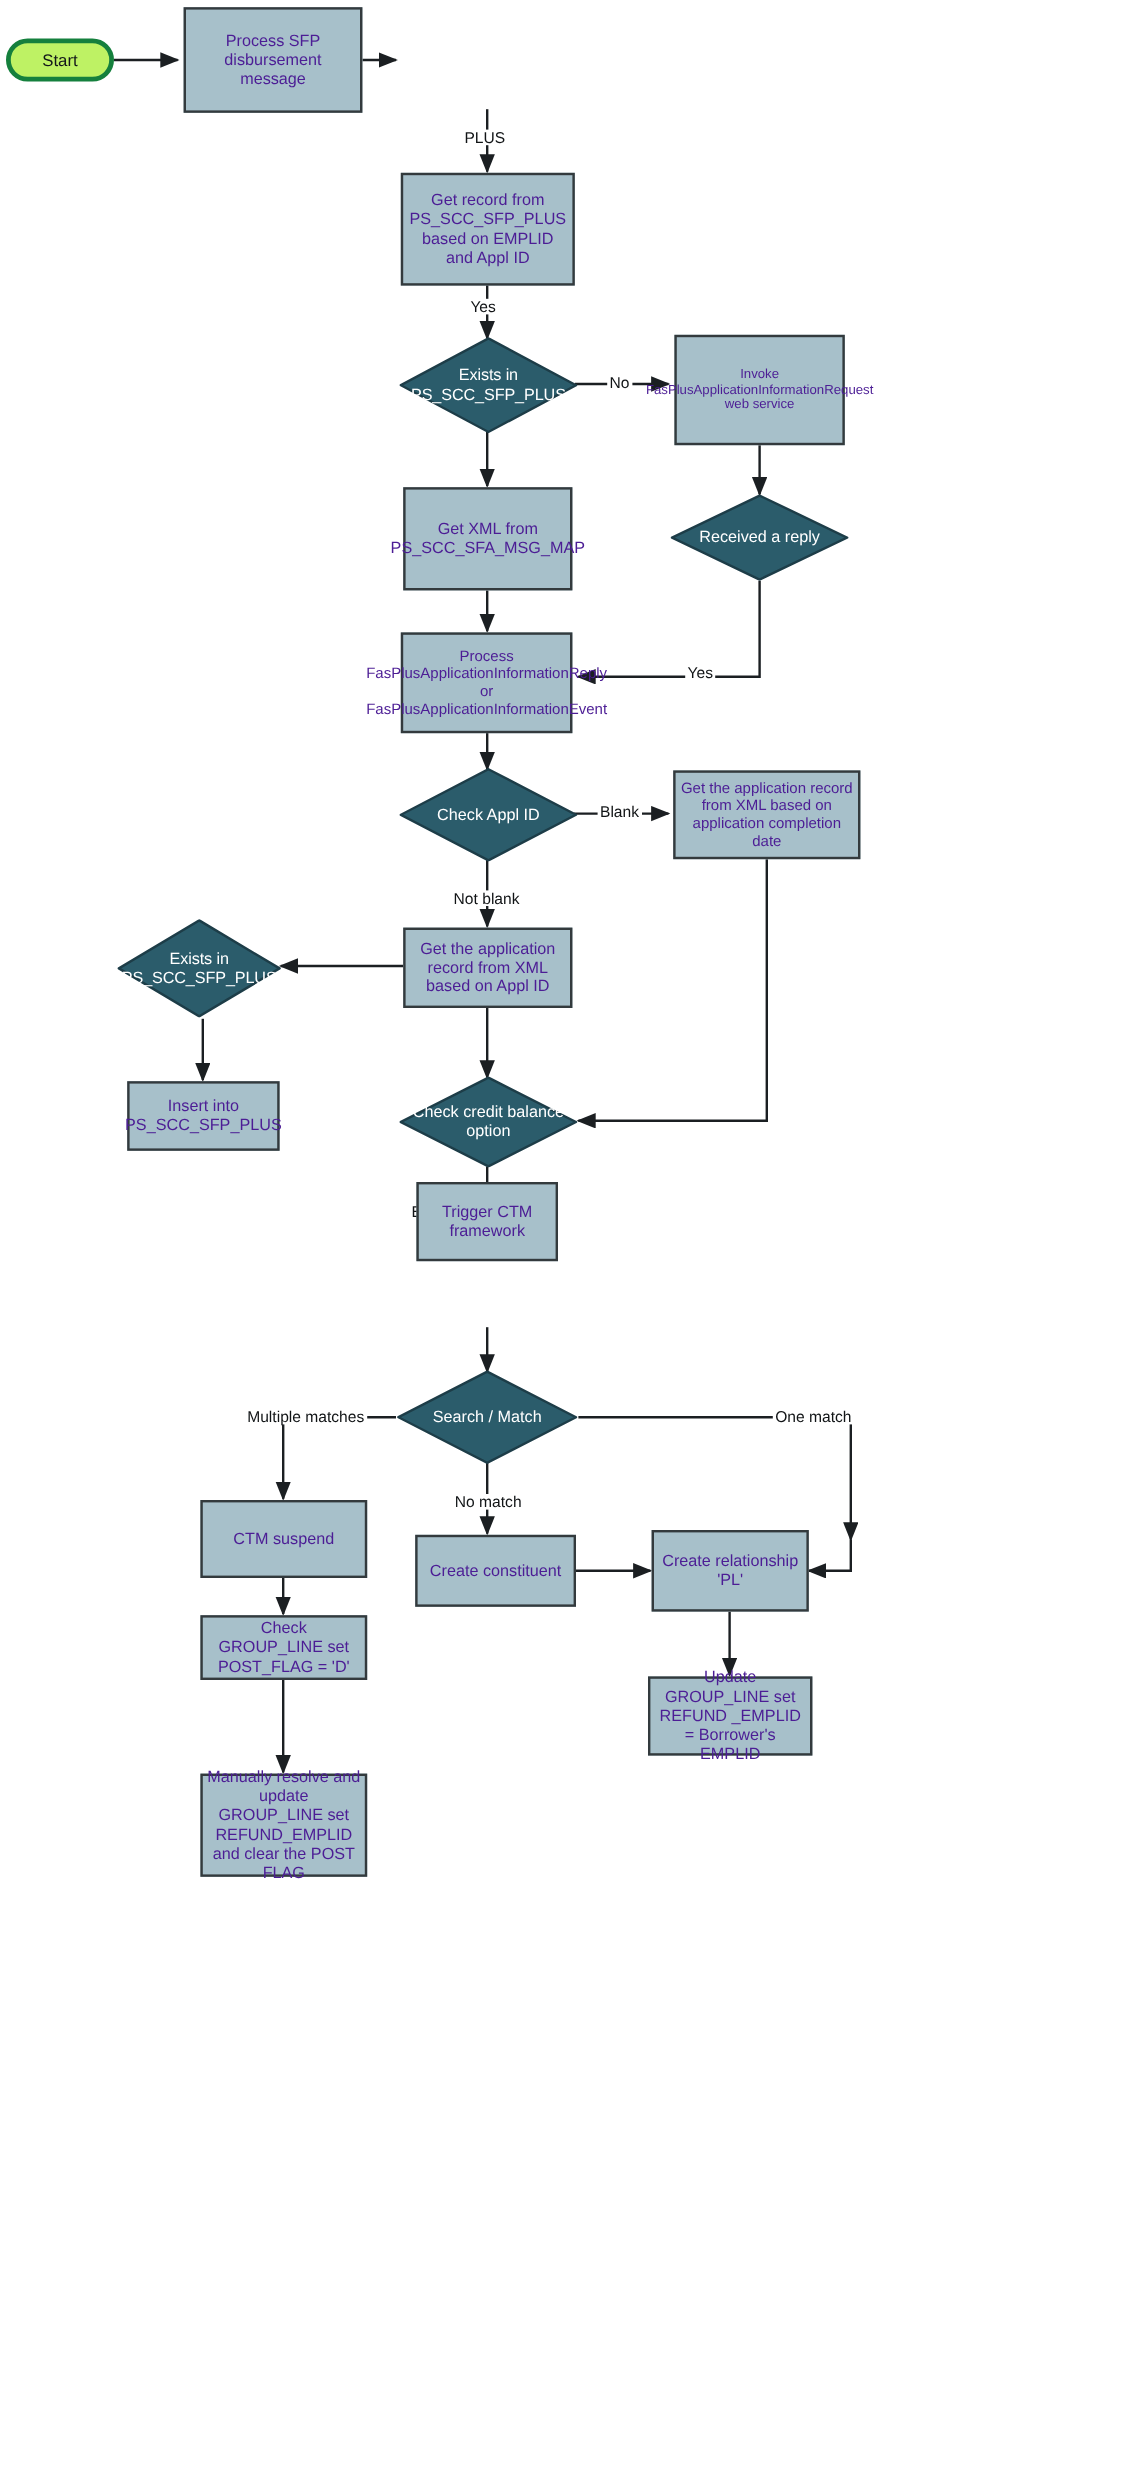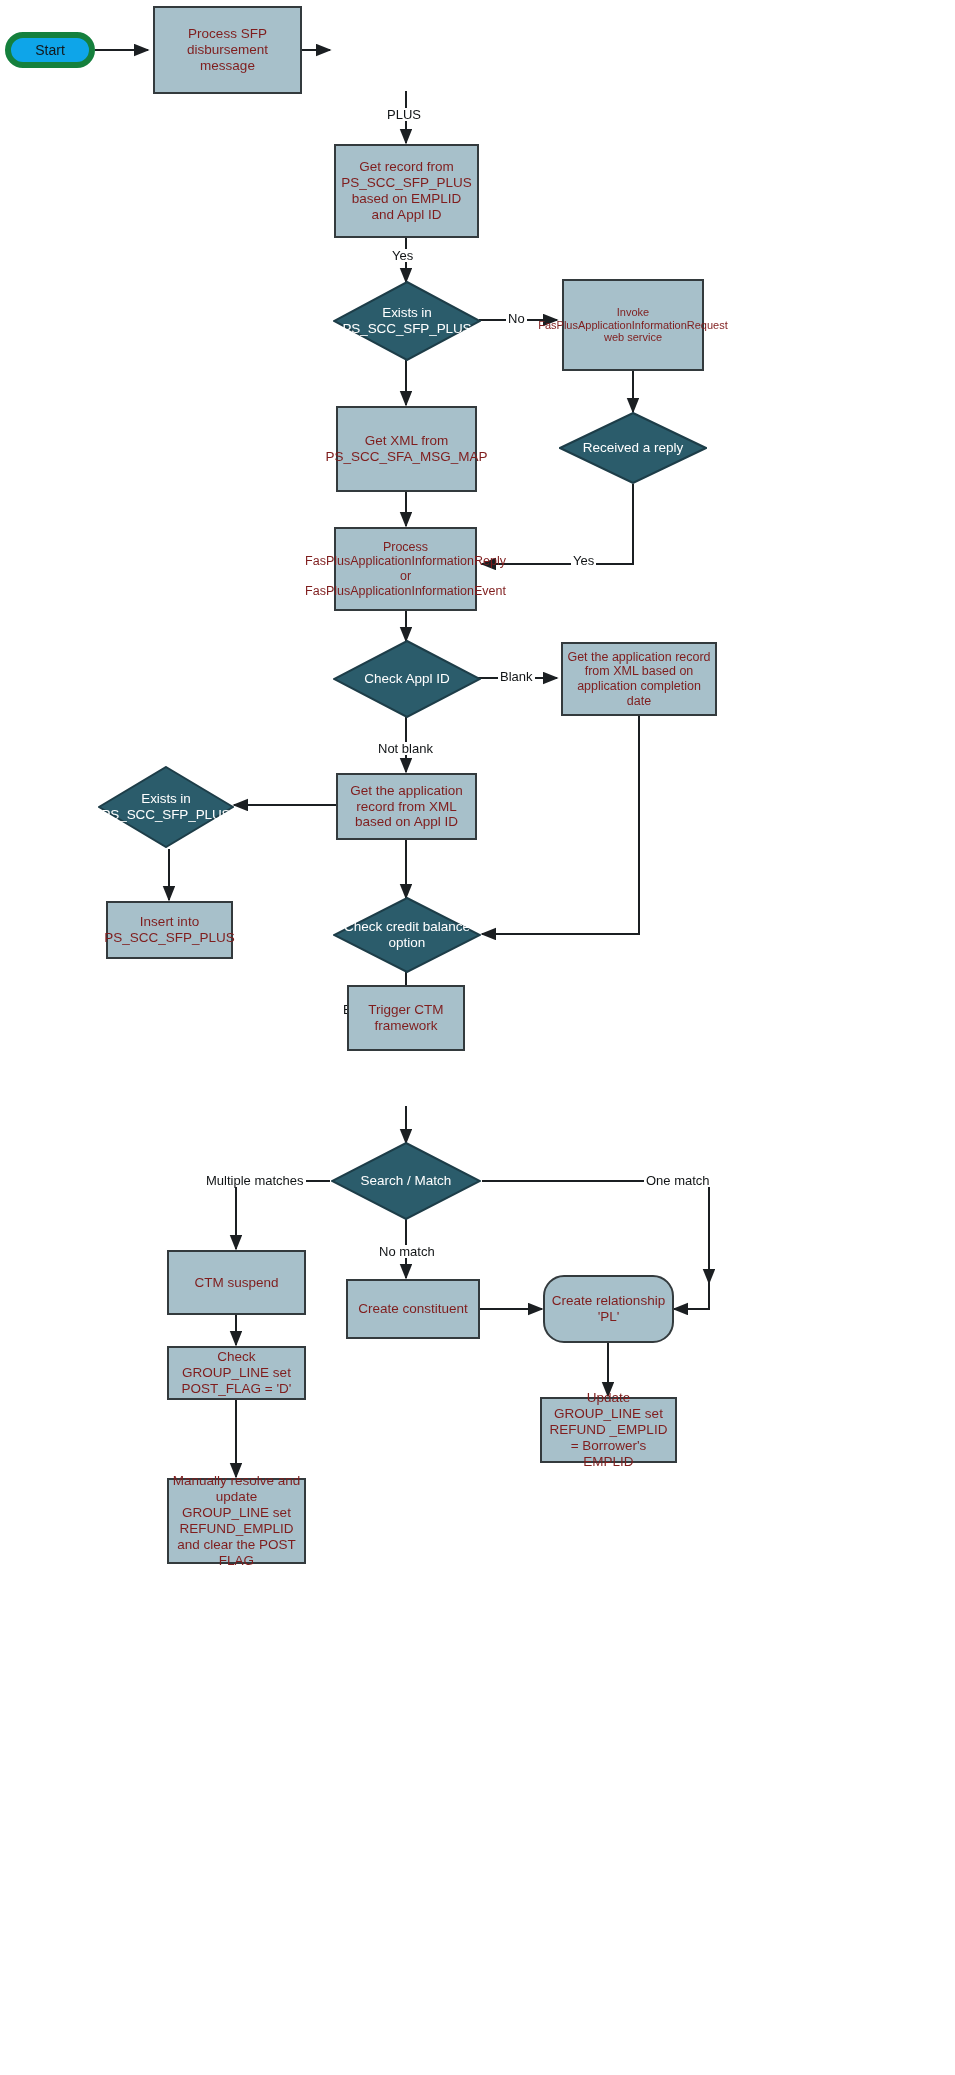--- a/index.html
+++ b/index.html
@@ -30,27 +30,27 @@
     box-sizing: border-box;
     display: flex;
     align-items: center;
     justify-content: center;
     text-align: center;
     line-height: 1.18;
   }
   .proc {
     background: #a7c0ca;
     border: 2px solid #333a3d;
-    color: #7f1d1d;
+    color: #4c1d95;
     font-size: 13.5px;
     padding: 2px 3px;
   }
   .term {
-    background: #0ea5e9;
-    border: 6px solid #15803d;
+    background: #bef264;
+    border: 4px solid #15803d;
     border-radius: 999px;
     color: #13171a;
     font-size: 14px;
   }
   .dec-wrap {
     position: absolute;
   }
   .dec-wrap svg {
     position: absolute;
     left: 0;
@@ -253,21 +253,21 @@
   <div class="edge-label" style="left:644px; top:1174px;">One match</div>
 
   <div class="node proc" style="left:167px; top:1250px; width:139px; height:65px;">
     <span>CTM suspend</span>
   </div>
 
   <div class="node proc" style="left:346px; top:1279px; width:134px; height:60px;">
     <span>Create constituent</span>
   </div>
 
-  <div class="node proc" style="left:543px; top:1275px; width:131px; height:68px;border-radius:21px;">
+  <div class="node proc" style="left:543px; top:1275px; width:131px; height:68px;">
     <span>Create relationship 'PL'</span>
   </div>
 
   <div class="node proc" style="left:167px; top:1346px; width:139px; height:54px;">
     <span>Check GROUP_LINE set POST_FLAG = 'D'</span>
   </div>
 
   <div class="node proc" style="left:167px; top:1478px; width:139px; height:86px;">
     <span>Manually resolve and update  GROUP_LINE set REFUND_EMPLID and clear the POST FLAG</span>
   </div>

